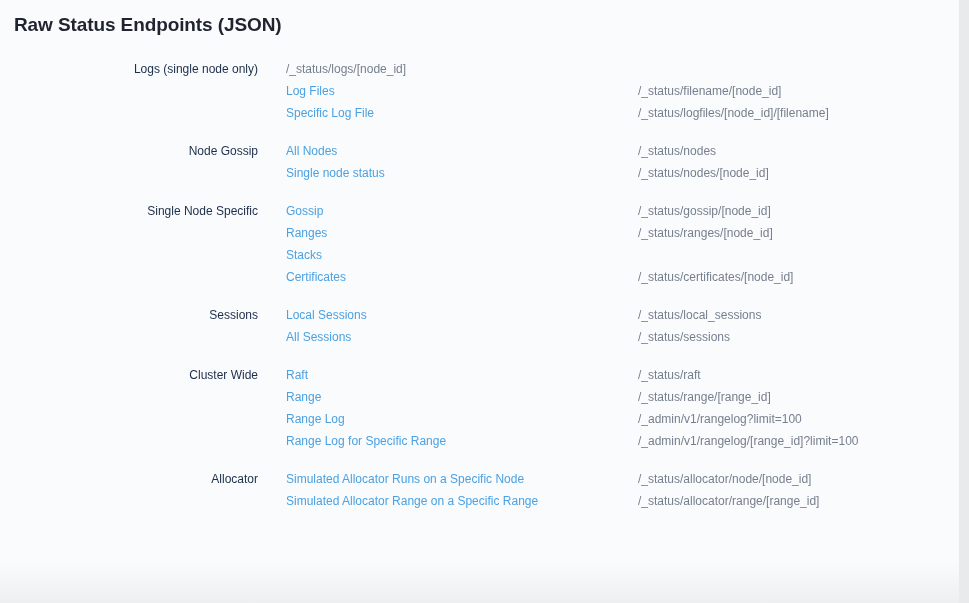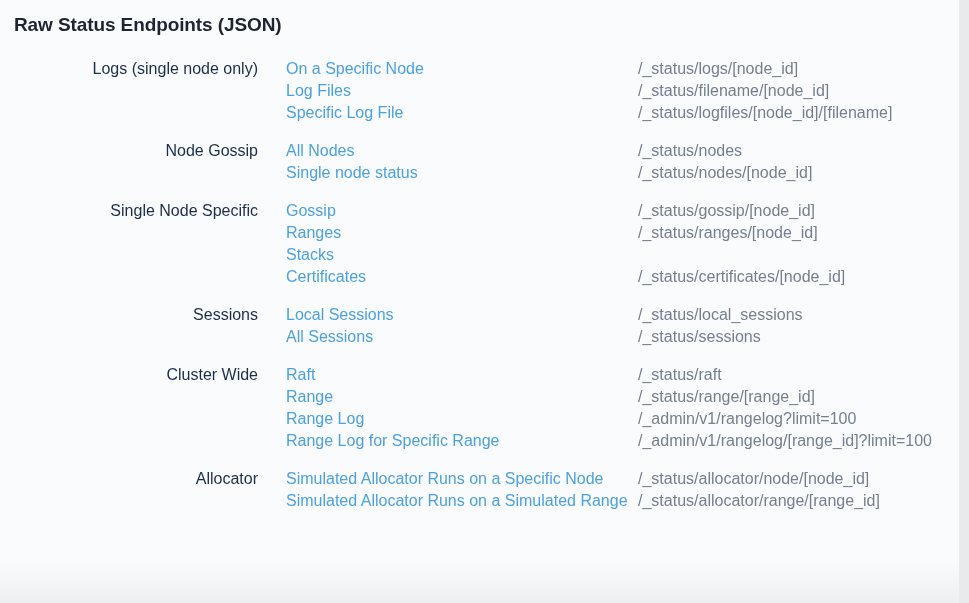--- a/index.html
+++ b/index.html
@@ -17,21 +17,21 @@
   }
   .page-title {
     margin: 13px 0 21px 14px;
     font-size: 19px;
     line-height: 24px;
     font-weight: 600;
     letter-spacing: -0.1px;
     color: var(--title);
   }
   .endpoint-table {
-    font-size: 16px;
+    font-size: 12px;
   }
   .section {
     display: flex;
     align-items: flex-start;
     margin-bottom: 16px;
   }
   .category {
     width: 258px;
     flex: 0 0 258px;
     text-align: right;
@@ -62,21 +62,20 @@
 </head>
 <body>
 
 <div class="page" style="--bg: #fafbfc; --bg-bottom: #edeff1; --title: #1f2430; --category: #1c2e4a; --link: #4ba1e3; --path: #767f8e;">
   <h1 class="page-title">Raw Status Endpoints (JSON)</h1>
   <div class="endpoint-table" id="endpoint-table">
   <div class="section">
     <div class="category">Logs (single node only)</div>
     <div class="rows">
   <div class="row">
-    <a class="link" href="#">On a Specific Node</a>
     <span class="path">/_status/logs/[node_id]</span>
   </div>
 
   <div class="row">
     <a class="link" href="#">Log Files</a>
     <span class="path">/_status/filename/[node_id]</span>
   </div>
 
   <div class="row">
     <a class="link" href="#">Specific Log File</a>
@@ -167,19 +166,19 @@
 
   <div class="section">
     <div class="category">Allocator</div>
     <div class="rows">
   <div class="row">
     <a class="link" href="#">Simulated Allocator Runs on a Specific Node</a>
     <span class="path">/_status/allocator/node/[node_id]</span>
   </div>
 
   <div class="row">
-    <a class="link" href="#">Simulated Allocator Runs on a Simulated Range</a>
+    <a class="link" href="#">Simulated Allocator Range on a Specific Range</a>
     <span class="path">/_status/allocator/range/[range_id]</span>
   </div>
 </div>
   </div>
 </div>
 </div>
 
 </body></html>

